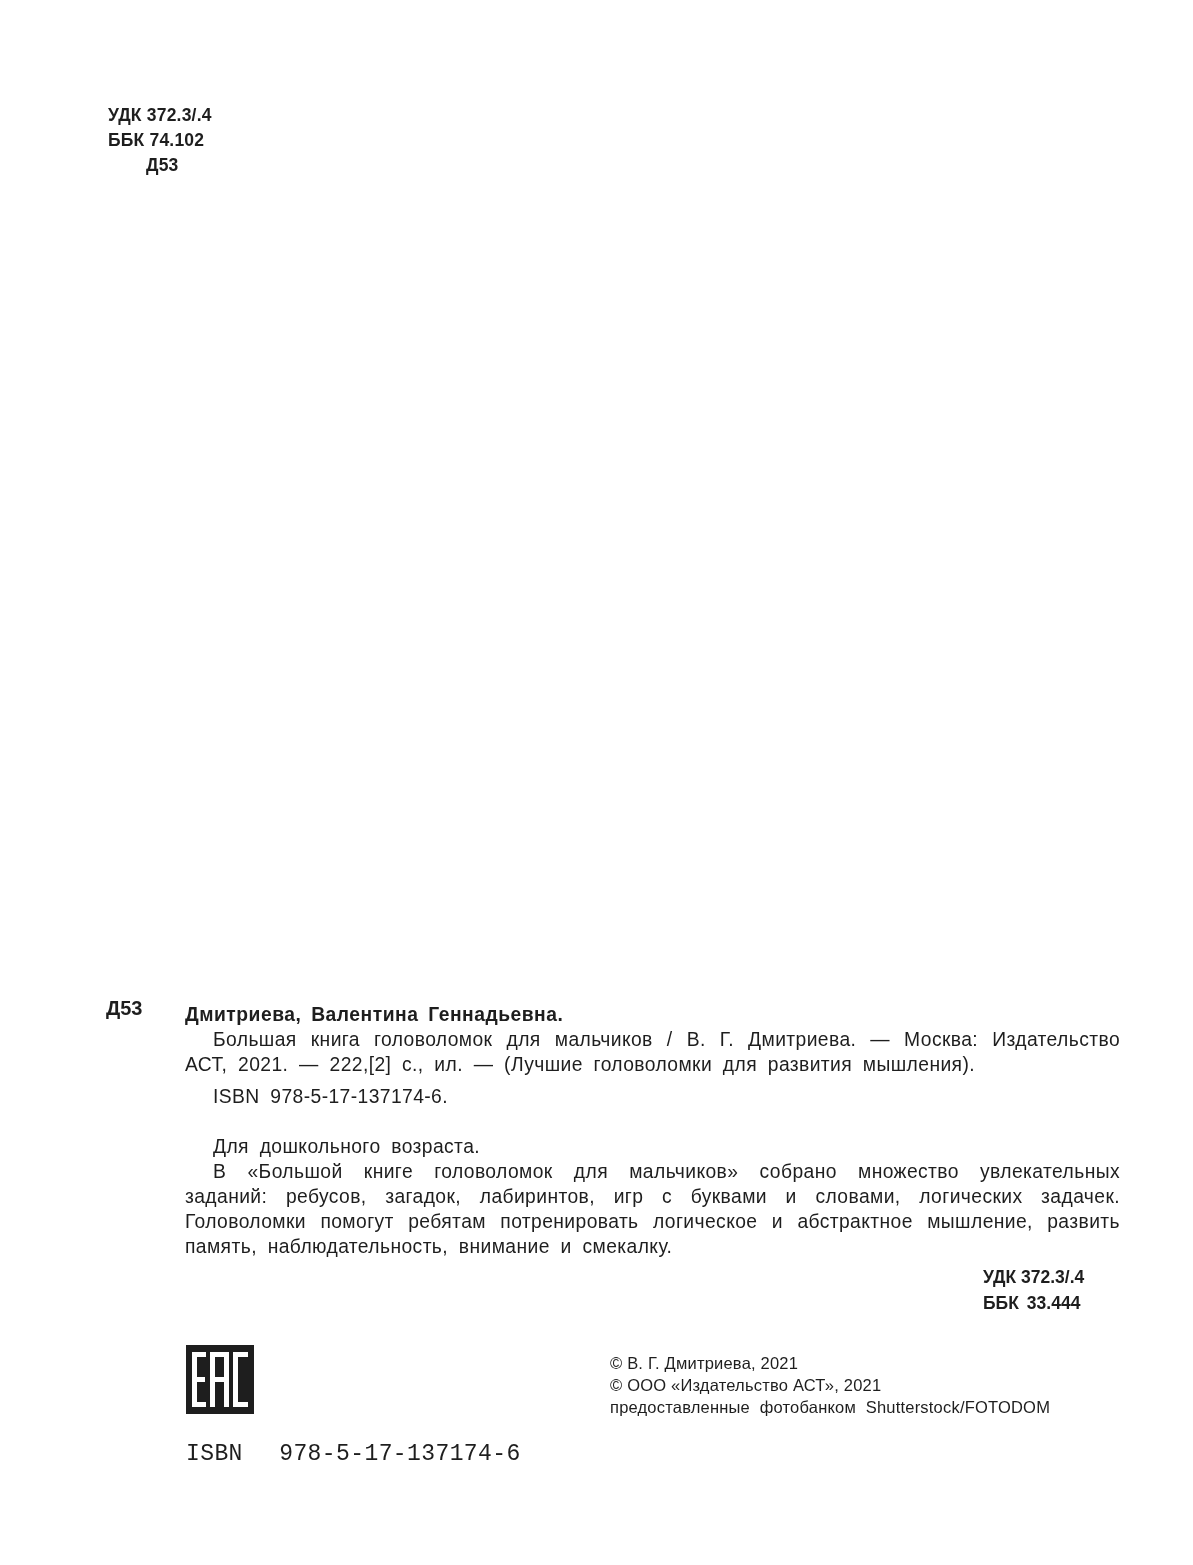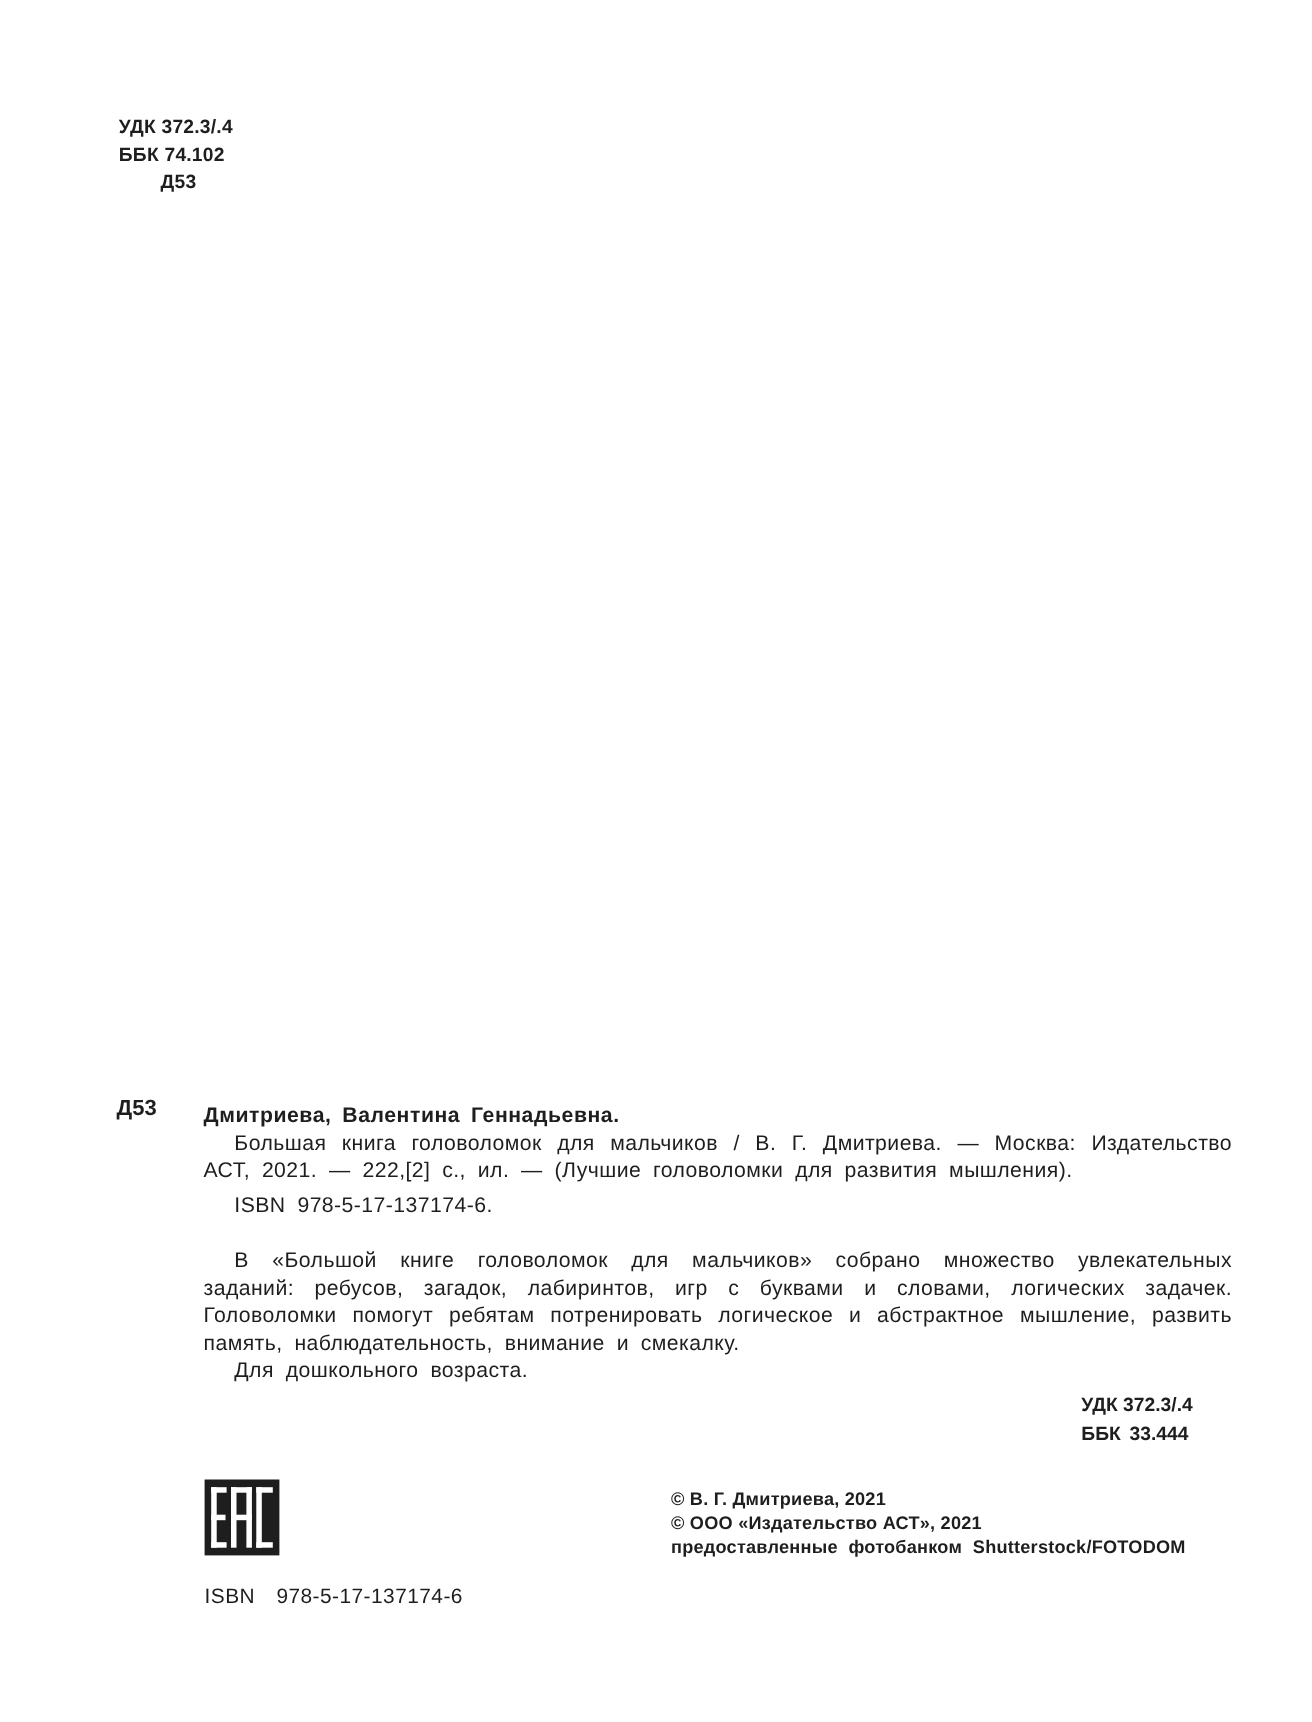--- a/index.html
+++ b/index.html
@@ -23,43 +23,43 @@
     .bib .isbn-line { margin-top: 7px; margin-bottom: 25px; text-indent: 28px; }
 
     
     .bottom-class { left: 983px; top: 1264px; font-size: 17.5px; line-height: 26px; font-weight: bold; }
     .bottom-class .bbk-num { padding-left: 8px; }
 
     
     .eac { left: 186px; top: 1345px; width: 68px; height: 69px; background: #1e1e1e; }
     .eac svg { display: block; }
 
-    .isbn-bottom { left: 186px; top: 1441px; font-size: 19px; letter-spacing: 0.4px; word-spacing: 4px; }
+    .isbn-bottom { left: 186px; top: 1441px; font-size: 23px; letter-spacing: 0.4px; word-spacing: 4px; font-family: Liberation Mono, monospace; }
 
     .copyrights { left: 610px; top: 1352px; font-size: 16.5px; line-height: 22px; letter-spacing: 0.2px; }
-    .copyrights div { white-space: nowrap; font-weight: bold; }
+    .copyrights div { white-space: nowrap; }
     .copyrights .spaced { word-spacing: 5px; }
   </style>
 </head>
 <body>
 
 <div class="abs top-class">
   <div>УДК 372.3/.4</div>
   <div>ББК 74.102</div>
   <div class="code3">Д53</div>
 </div>
 
 <div class="abs author-sign">Д53</div>
 
 <div class="abs bib">
   <p class="author">Дмитриева, Валентина Геннадьевна.</p>
   <p class="indent">Большая книга головоломок для мальчиков / В. Г. Дмитриева. — Москва: Издательство АСТ, 2021. — 222,[2] с., ил. — (Лучшие головоломки для развития мышления).</p>
   <p class="isbn-line">ISBN 978-5-17-137174-6.</p>
+  <p class="indent">Для дошкольного возраста.</p>
   <p class="indent">В «Большой книге головоломок для мальчиков» собрано множество увлекательных заданий: ребусов, загадок, лабиринтов, игр с буквами и словами, логических задачек. Головоломки помогут ребятам потренировать логическое и абстрактное мышление, развить память, наблюдательность, внимание и смекалку.</p>
-  <p class="indent">Для дошкольного возраста.</p>
 </div>
 
 <div class="abs bottom-class">
   <div>УДК 372.3/.4</div>
   <div>
     <span>ББК</span><span class="bbk-num">33.444</span>
   </div>
 </div>
 
 <div class="abs eac">

